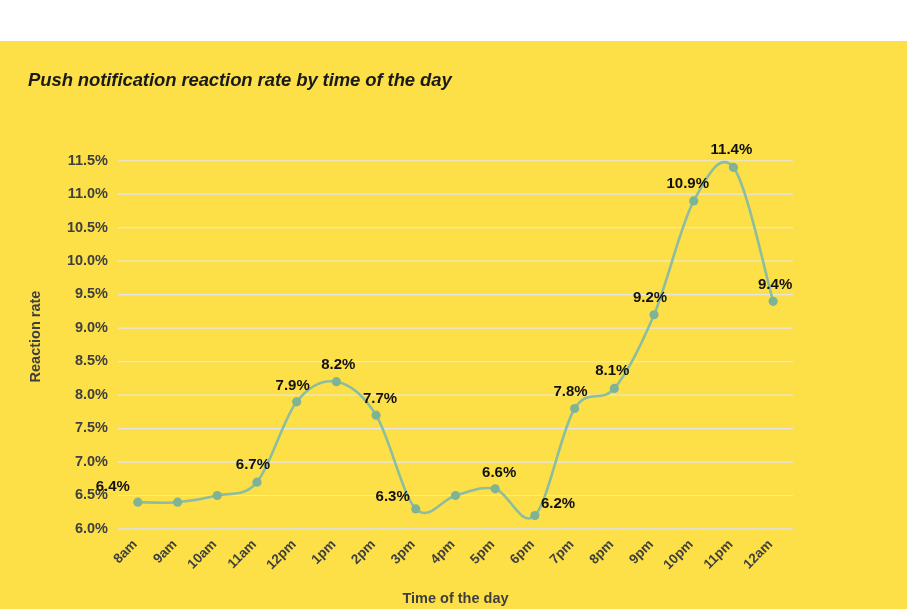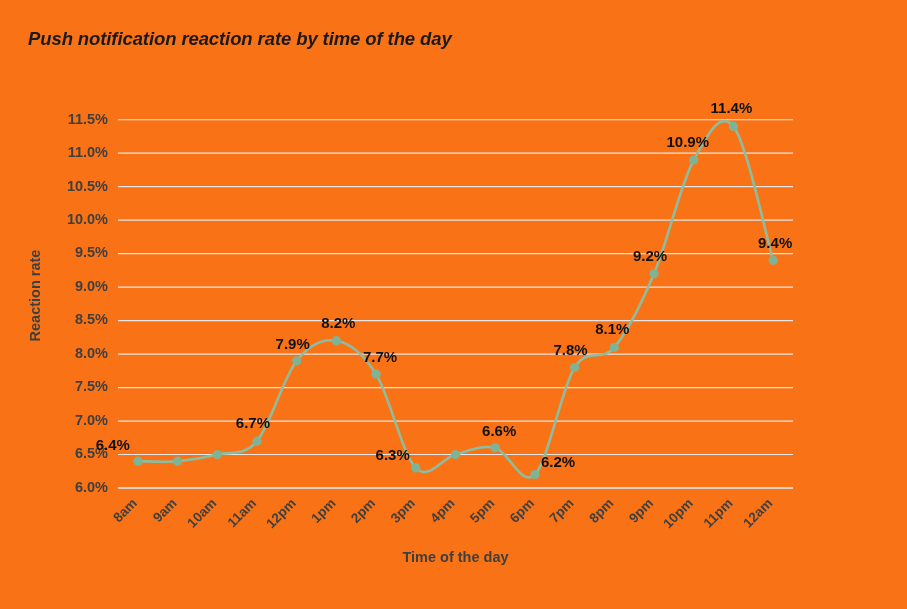--- a/index.html
+++ b/index.html
@@ -10,21 +10,22 @@
   body {
     width: 907px;
     height: 609px;
     font-family: "Liberation Sans", sans-serif;
     overflow: hidden;
     position: relative;
   }
   #chart-root {
     position: absolute;
     inset: 0;
-    background: #f97316;
+    background: #fde047;
+    margin-top: 41px;
   }
   #chart-title {
     position: absolute;
     left: 28px;
     top: 28px;
     font-size: 18.5px;
     font-weight: bold;
     font-style: italic;
     color: #1a1a1a;
     letter-spacing: -0.1px;

